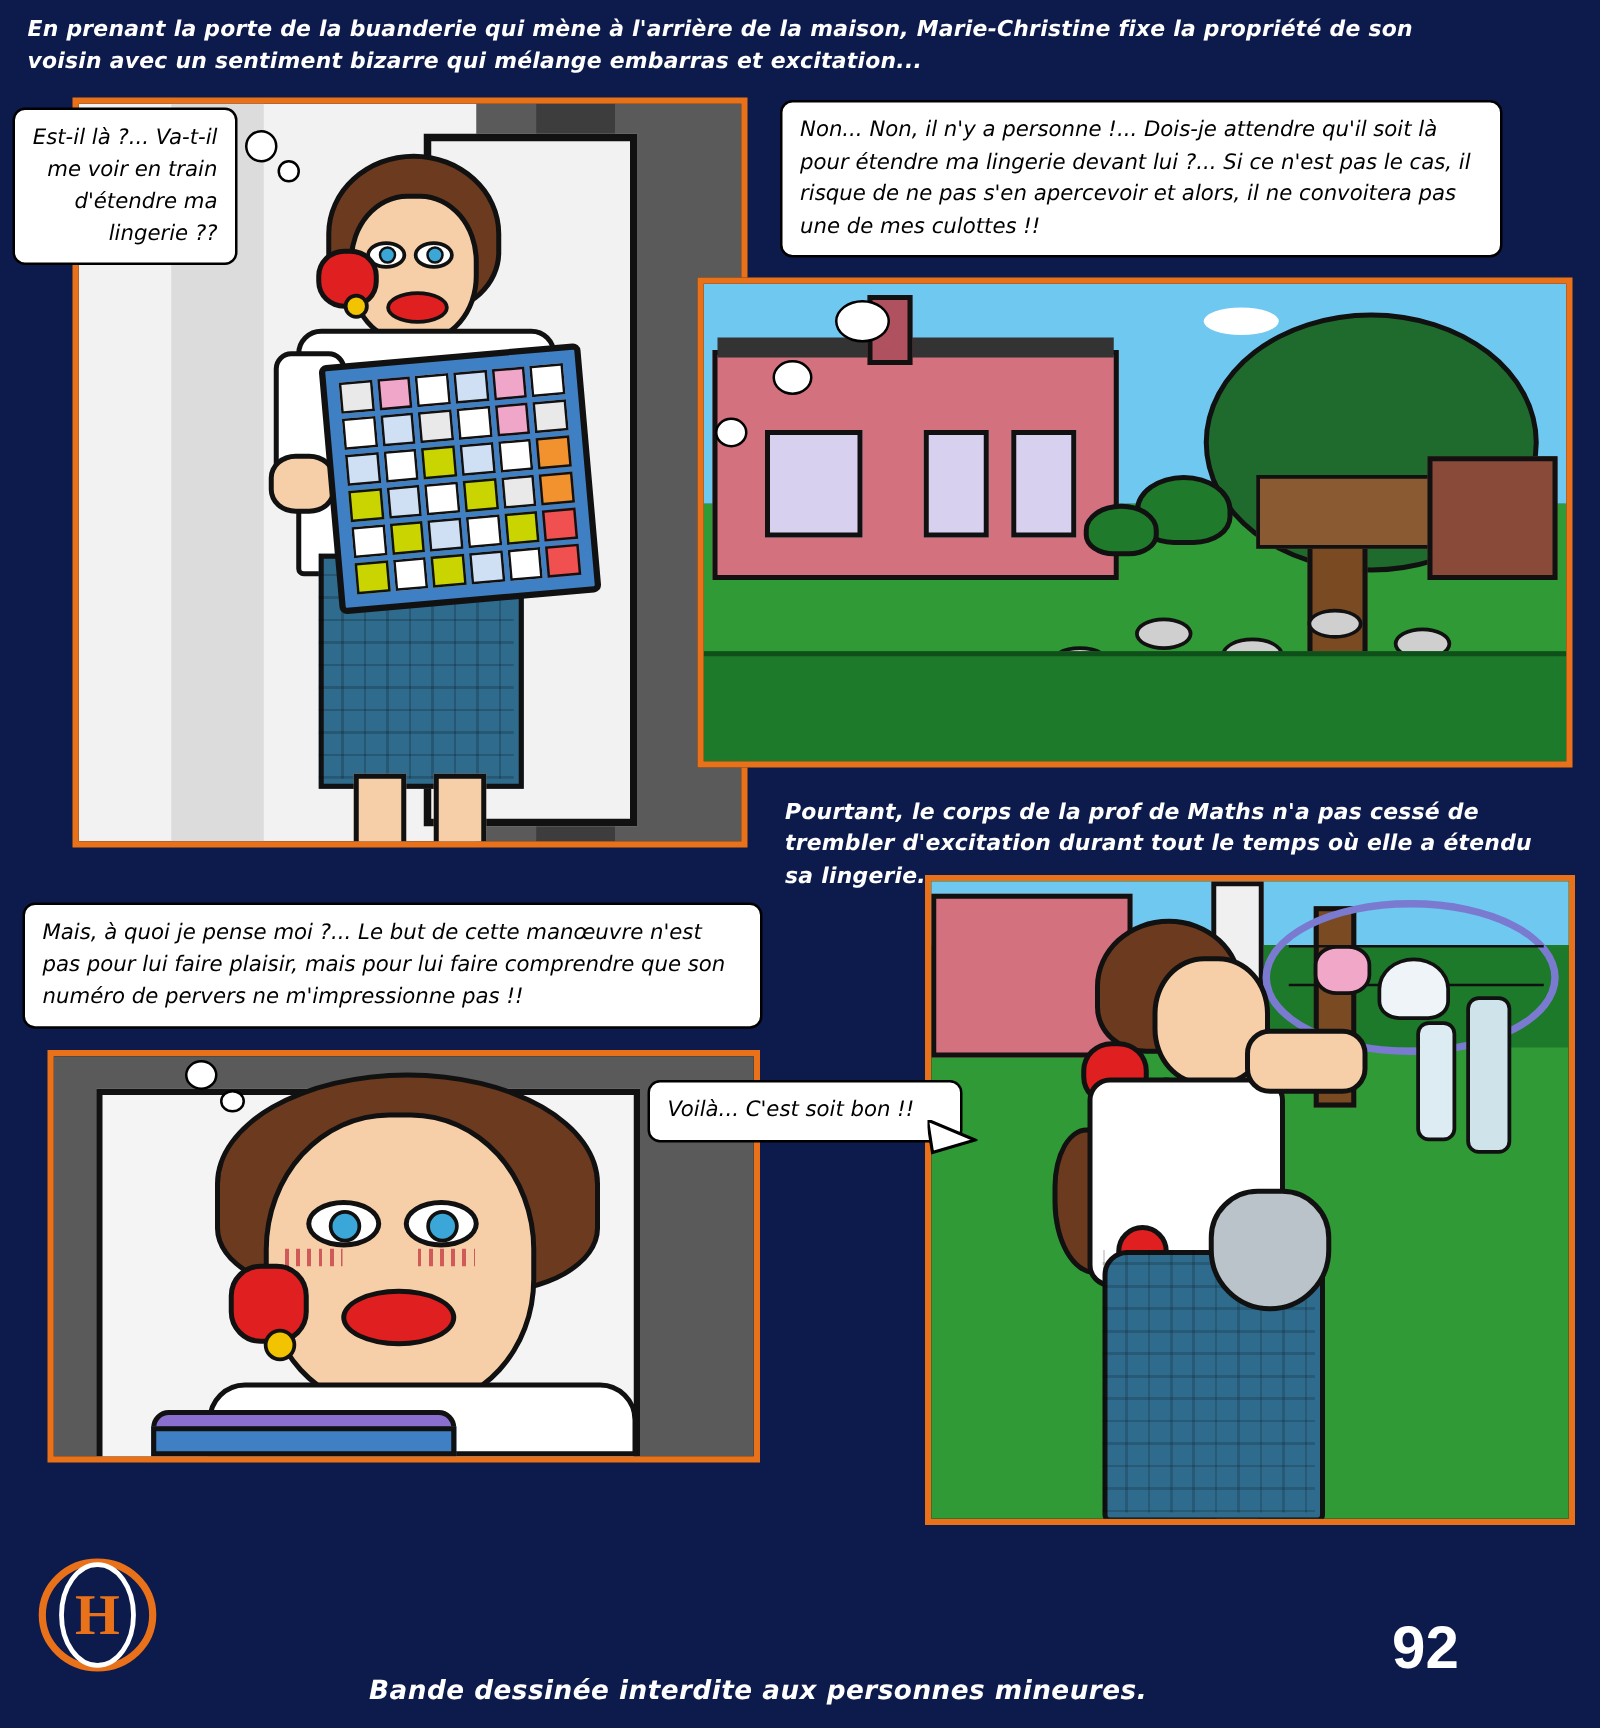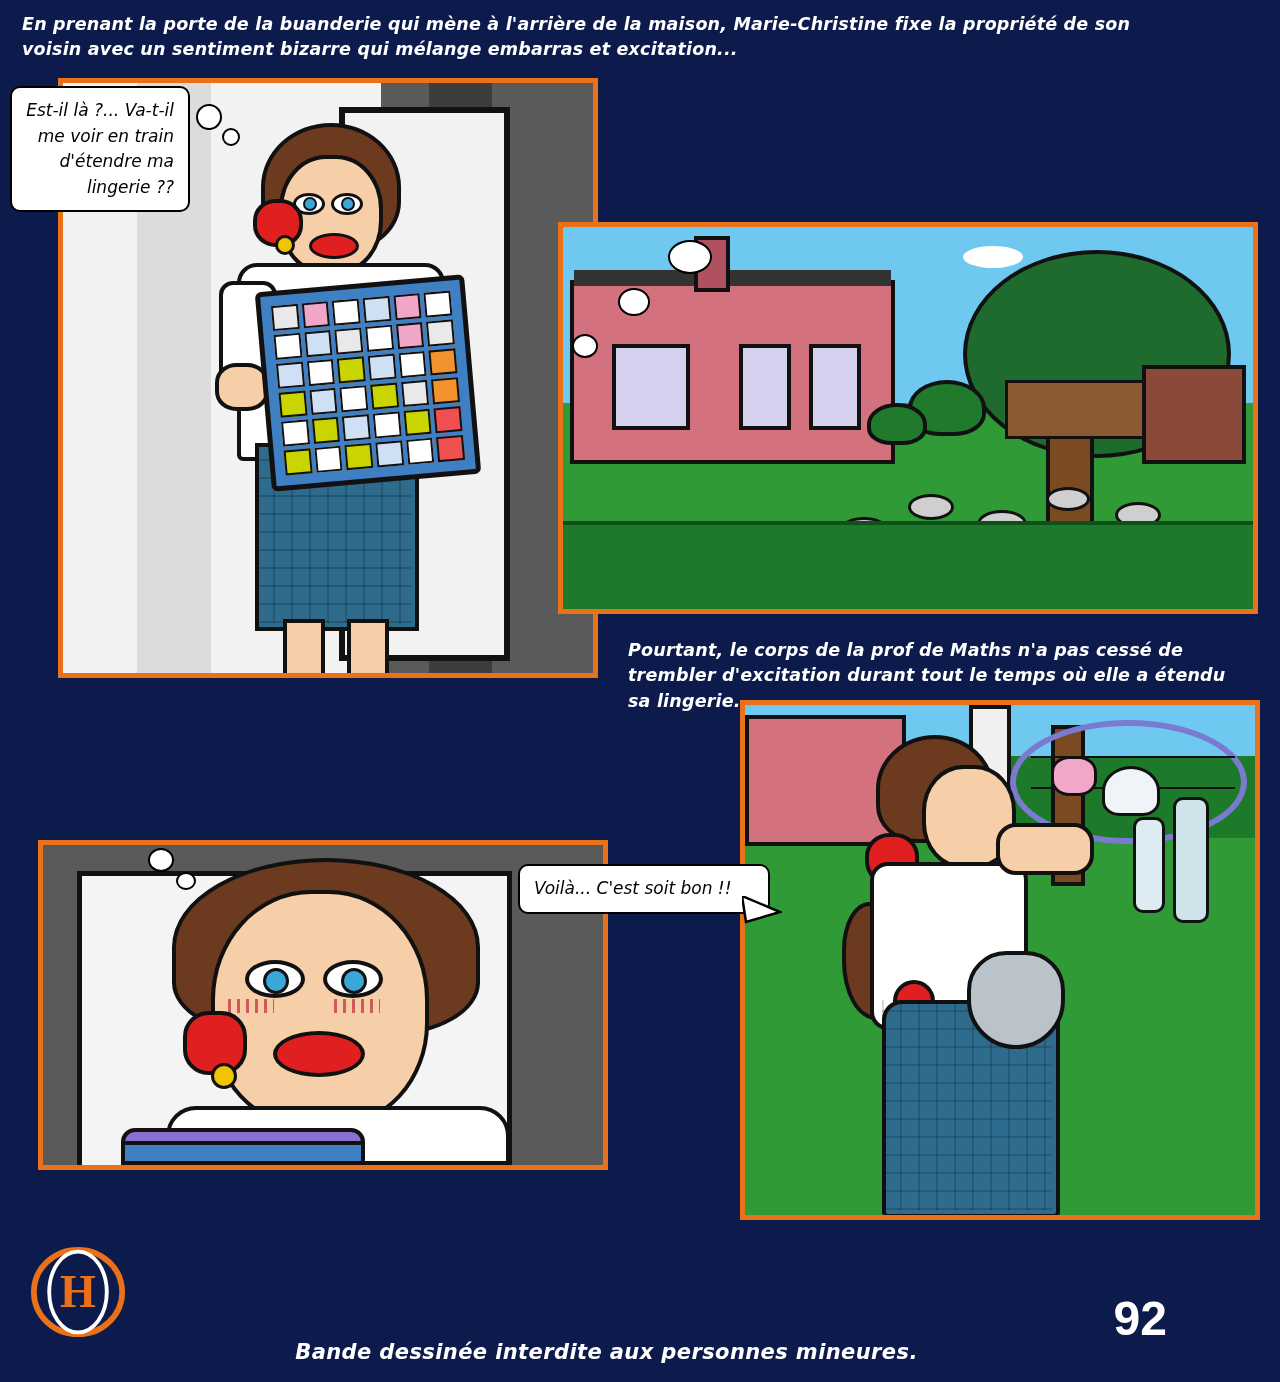--- a/index.html
+++ b/index.html
@@ -267,20 +267,23 @@
 
     <div class="stone" style="left:40%;top:76%;width:44px;height:22px;"></div>
     <div class="stone" style="left:50%;top:70%;width:40px;height:20px;"></div>
     <div class="stone" style="left:60%;top:74%;width:44px;height:22px;"></div>
     <div class="stone" style="left:70%;top:68%;width:38px;height:18px;"></div>
     <div class="stone" style="left:80%;top:72%;width:40px;height:20px;"></div>
 
     <div class="hedge"></div>
   </div>
 
+  <div class="balloon rounded" id="balloon2" style="left:624px;top:80px;width:578px;">
+    <span>Non... Non, il n'y a personne !... Dois-je attendre qu'il soit là pour étendre ma lingerie devant lui ?... Si ce n'est pas le cas, il risque de ne pas s'en apercevoir et alors, il ne convoitera pas une de mes culottes !!</span>
+  </div>
   <div class="thoughtdot" style="left:668px;top:240px;width:40px;height:30px;"></div>
   <div class="thoughtdot" style="left:618px;top:288px;width:28px;height:24px;"></div>
   <div class="thoughtdot" style="left:572px;top:334px;width:22px;height:20px;"></div>
 
   <div class="narration" id="narr-mid">Pourtant, le corps de la prof de Maths n'a pas cessé de trembler d'excitation durant tout le temps où elle a étendu sa lingerie...</div>
 
   <div class="panel" id="panel3">
     <div class="p3-bg"></div>
     <div class="p3-white"></div>
 
@@ -300,20 +303,23 @@
     <div class="mouth" style="left:41%;top:58%;width:84px;height:38px;"></div>
 
     <div class="bow" style="left:25%;top:52%;width:56px;height:56px;"></div>
     <div style="position:absolute;left:30%;top:68%;width:20px;height:20px;background:#f2c300;border:3px solid #111;border-radius:50%;"></div>
 
     <div style="position:absolute;left:22%;bottom:0;width:60%;height:16%;background:#ffffff;border:4px solid #111;border-radius:30px 30px 0 0;"></div>
     <div style="position:absolute;left:14%;bottom:0;width:42%;height:9%;background:#8a6fd0;border:4px solid #111;border-radius:14px 14px 0 0;"></div>
     <div style="position:absolute;left:14%;bottom:0;width:42%;height:5%;background:#3f7fc4;border:4px solid #111;"></div>
   </div>
 
+  <div class="balloon rounded" id="balloon3" style="left:18px;top:722px;width:592px;">
+    <span>Mais, à quoi je pense moi ?... Le but de cette manœuvre n'est pas pour lui faire plaisir, mais pour lui faire comprendre que son numéro de pervers ne m'impressionne pas !!</span>
+  </div>
   <div class="thoughtdot" style="left:148px;top:848px;width:22px;height:20px;"></div>
   <div class="thoughtdot" style="left:176px;top:872px;width:16px;height:14px;"></div>
 
   <div class="panel" id="panel4">
     <div class="p4-grass"></div>
     <div class="p4-hedge"></div>
     <div class="p4-sky"></div>
     <div class="p4-house"></div>
     <div style="position:absolute;left:60%;top:4%;width:26px;height:30%;background:#7a4a22;border:4px solid #111;"></div>
     <div class="p4-post"></div>

